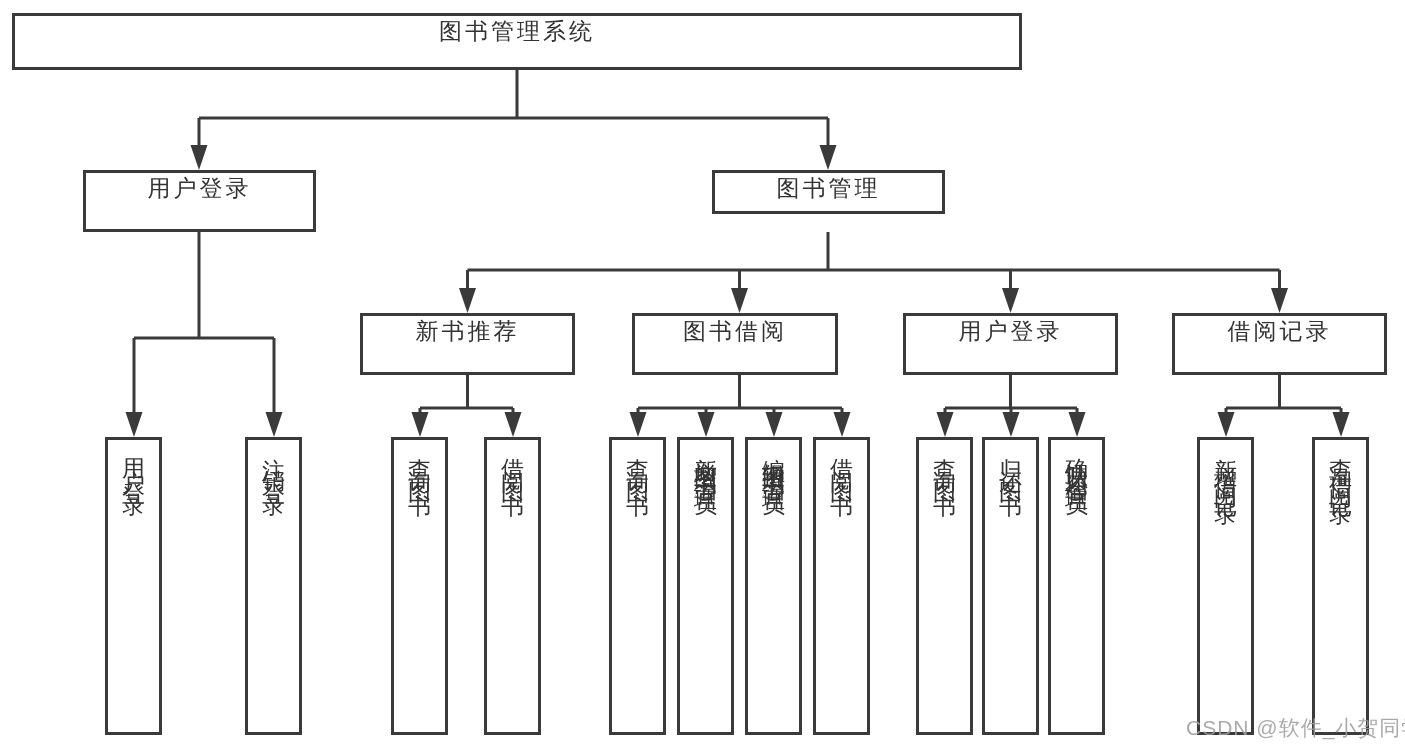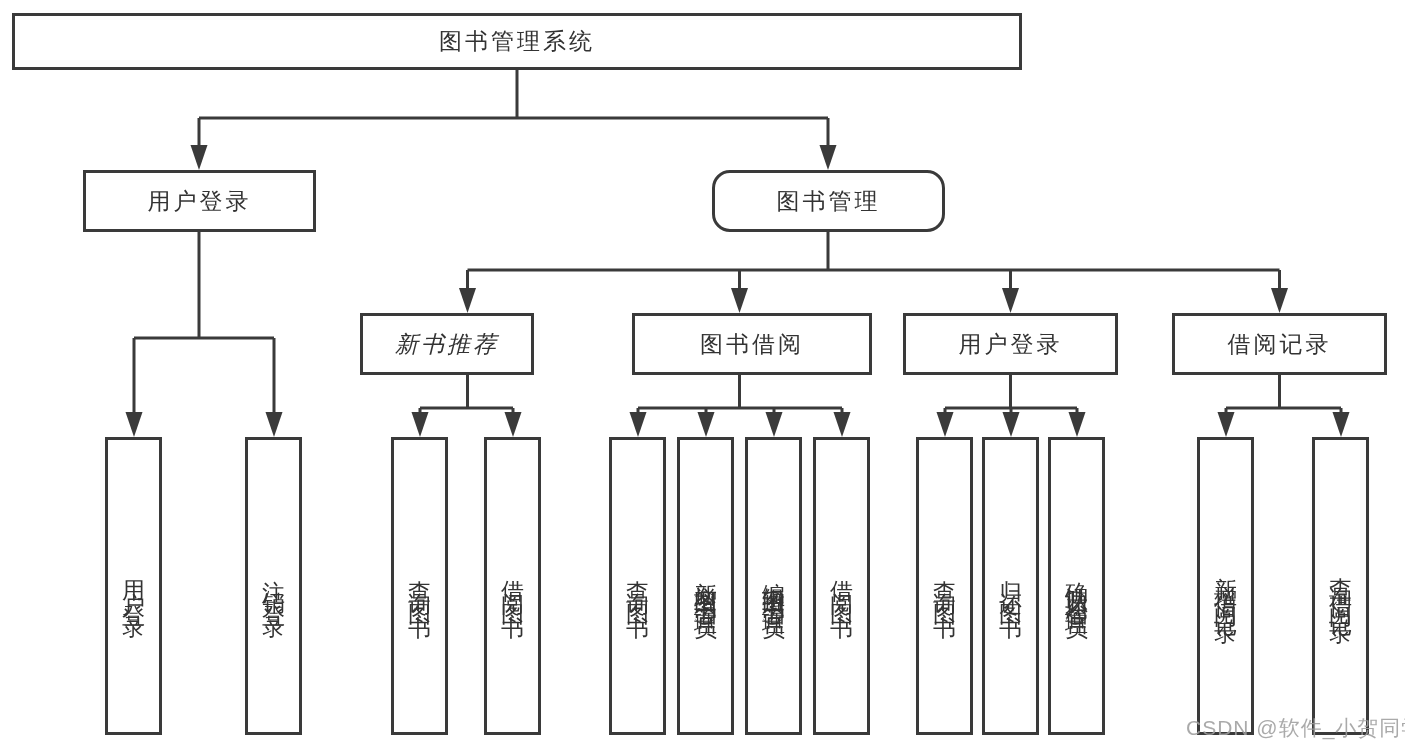--- a/index.html
+++ b/index.html
@@ -30,21 +30,20 @@
   .connectors polygon {
     fill: #3a3a3a;
     stroke: none;
   }
   .node {
     position: absolute;
     box-sizing: border-box;
     background: #ffffff;
     border: 3px solid #3a3a3a;
     display: flex;
-    align-items: center;
     justify-content: center;
     color: #333333;
   }
   .hnode {
     font-size: 23px;
     letter-spacing: 3px;
     white-space: nowrap;
   }
   .vnode {
     width: 57px;
@@ -114,28 +113,28 @@
     <polygon points="1332.5,412 1349.5,412 1341,437"></polygon>
   </svg>
 
   <div class="node hnode" style="left:12px; top:13px; width:1010px; height:57px;">
     <span>图书管理系统</span>
   </div>
 
   <div class="node hnode" style="left:83px; top:170px; width:233px; height:62px;">
     <span>用户登录</span>
   </div>
-  <div class="node hnode" style="left:712px; top:170px; width:233px; height:62px;border-radius:18px;">
+  <div class="node hnode" style="left:712px; top:170px; width:233px; height:44px;">
     <span>图书管理</span>
   </div>
 
-  <div class="node hnode" style="left:360px; top:313px; width:174px; height:62px;font-style:italic;">
+  <div class="node hnode" style="left:360px; top:313px; width:215px; height:62px;">
     <span>新书推荐</span>
   </div>
-  <div class="node hnode" style="left:632px; top:313px; width:240px; height:62px;">
+  <div class="node hnode" style="left:632px; top:313px; width:206px; height:62px;">
     <span>图书借阅</span>
   </div>
   <div class="node hnode" style="left:903px; top:313px; width:215px; height:62px;">
     <span>用户登录</span>
   </div>
   <div class="node hnode" style="left:1172px; top:313px; width:215px; height:62px;">
     <span>借阅记录</span>
   </div>
 
   <div class="node vnode" style="left:105px;">

